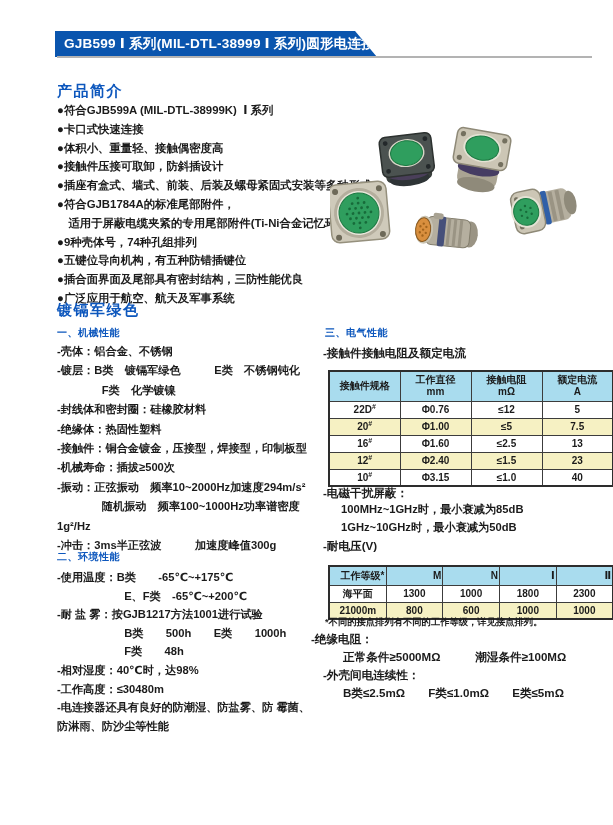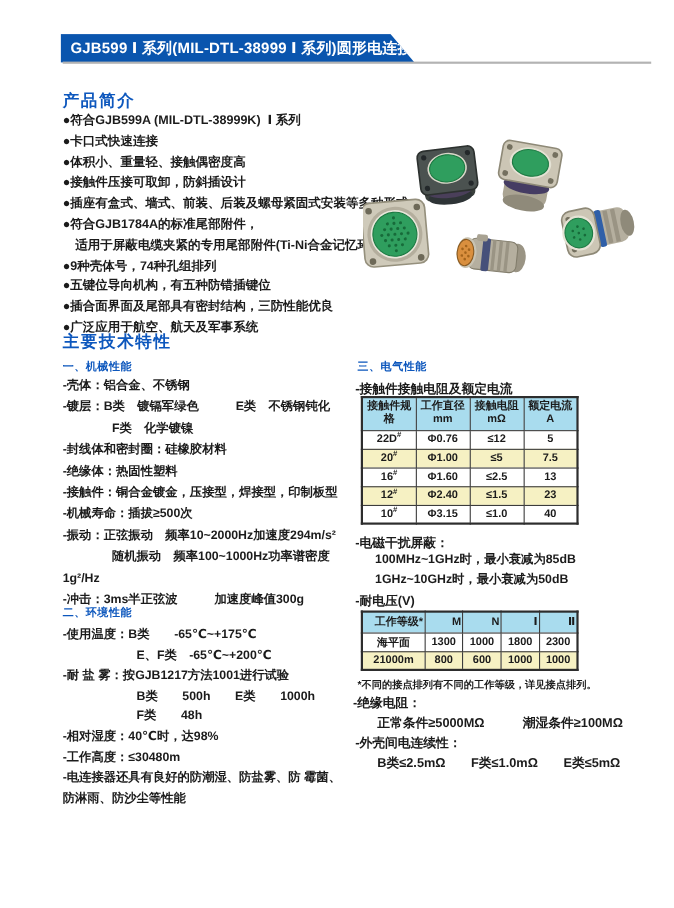--- a/index.html
+++ b/index.html
@@ -22,21 +22,21 @@
   
   .tlist .li{white-space:pre-wrap;}
   .intro-list{left:57px;top:101px;width:345px;font-size:11.4px;line-height:18.8px;font-weight:bold;}
   .mech-list{left:57px;top:342px;width:275px;font-size:11.2px;line-height:19.4px;font-weight:bold;}
   .env-list{left:57px;top:568px;width:275px;font-size:11.2px;line-height:18.6px;font-weight:bold;}
   .emi-list{left:341px;top:501px;width:240px;font-size:11.2px;line-height:17.8px;font-weight:bold;}
   .lbl{font-size:11.6px;font-weight:bold;white-space:pre;}
   .small-note{font-size:9.3px;font-weight:bold;}
 
   
-  table{border-collapse:collapse;table-layout:fixed;width:198px;}
+  table{border-collapse:collapse;table-layout:fixed;width:286px;margin-top:10px;}
   th,td{border:1px solid #3c3c3c;text-align:center;vertical-align:middle;
         font-size:10px;font-weight:bold;padding:0 1px;box-sizing:border-box;}
   table{border:2px solid #2d2d2d;}
   th{background:var(--table-header-bg,#a9dcee);white-space:pre-line;line-height:12px;}
   sup{font-size:7px;vertical-align:super;line-height:0;}
   .t-contact th{height:30px;}
   .t-contact td{height:17px;}
   .t-contact tbody tr:nth-child(even) td{background:var(--row-alt-bg,#f6f1c3);}
   .t-voltage th{height:19px;text-align:right;}
   .t-voltage td{height:17px;}
@@ -167,21 +167,21 @@
           <circle cx="-9" cy="-6" r="1.2"></circle>
           <circle cx="-9" cy="6" r="1.2"></circle>
         <circle cx="-14" cy="-3" r="1.2"></circle>
           <circle cx="-14" cy="3" r="1.2"></circle>
         <circle cx="-4" cy="-3" r="1.2"></circle>
           <circle cx="-4" cy="3" r="1.2"></circle>
       </g>
     </g>
   </svg>
 
-  <div class="abs h1" style="left:57px;top:301px;">主要技术特性</div>
+  <div class="abs h1" style="left:57px;top:301px;">镀镉军绿色</div>
 
   <div class="abs h2" style="left:57px;top:326px;">一、机械性能</div>
   <div class="abs tlist mech-list">
       <div class="li">-壳体：铝合金、不锈钢</div>
       <div class="li">-镀层：B类　镀镉军绿色　　　E类　不锈钢钝化
 　　　　F类　化学镀镍</div>
       <div class="li">-封线体和密封圈：硅橡胶材料</div>
       <div class="li">-绝缘体：热固性塑料</div>
       <div class="li">-接触件：铜合金镀金，压接型，焊接型，印制板型</div>
       <div class="li">-机械寿命：插拔≥500次</div>
@@ -286,19 +286,19 @@
             <td>600</td>
             <td>1000</td>
             <td>1000</td>
           </tr>
         </tbody>
       </table>
     </div>
 
   <div class="abs small-note" style="left:325px;top:616px;">*不同的接点排列有不同的工作等级，详见接点排列。</div>
 
-  <div class="abs lbl" style="left:321px;top:632px;">-绝缘电阻：</div>
+  <div class="abs lbl" style="left:311px;top:632px;">-绝缘电阻：</div>
   <div class="abs lbl" style="left:343px;top:650px;">正常条件≥5000MΩ　　　潮湿条件≥100MΩ</div>
 
   <div class="abs lbl" style="left:323px;top:668px;">-外壳间电连续性：</div>
   <div class="abs lbl" style="left:343px;top:686px;">B类≤2.5mΩ　　F类≤1.0mΩ　　E类≤5mΩ</div>
 
 </div>
 
 </body></html>

